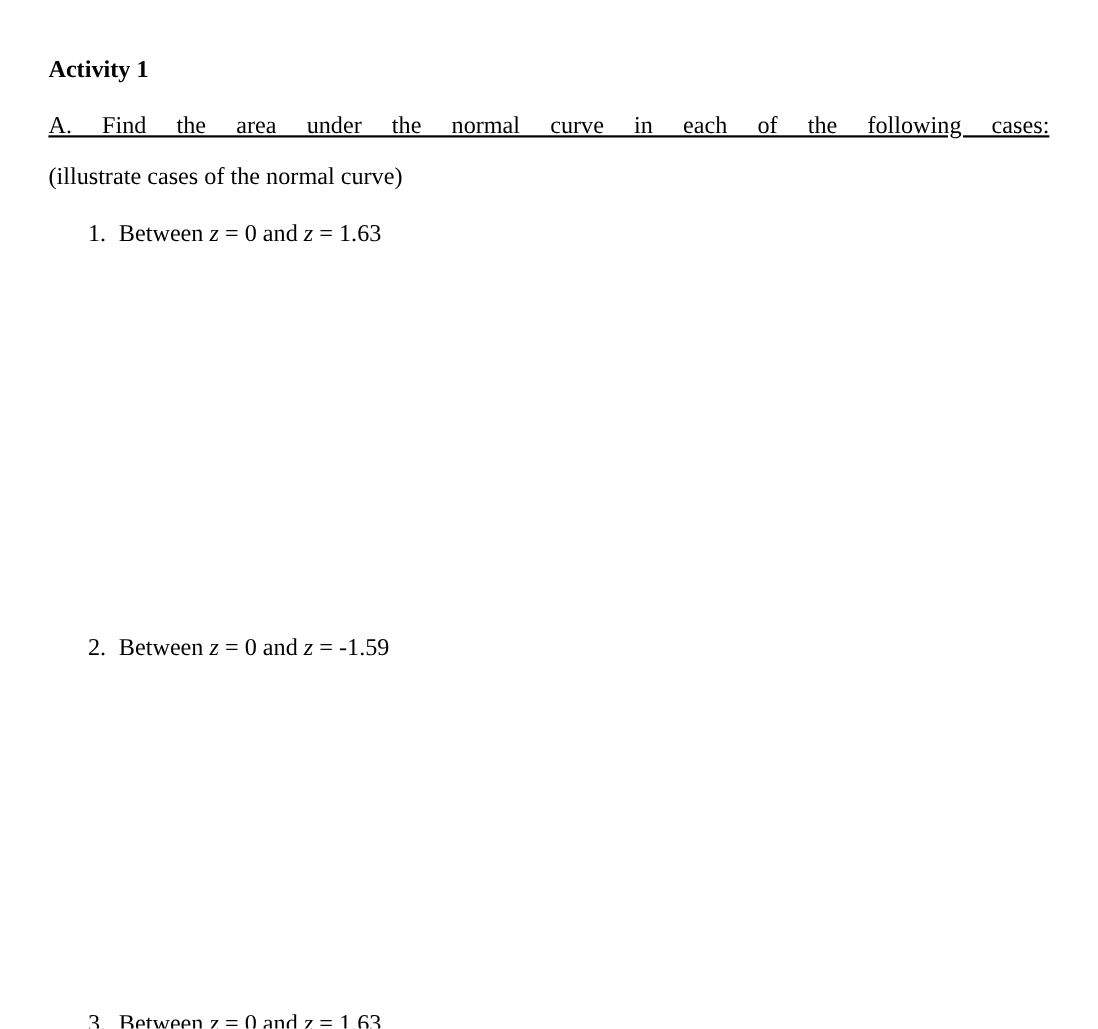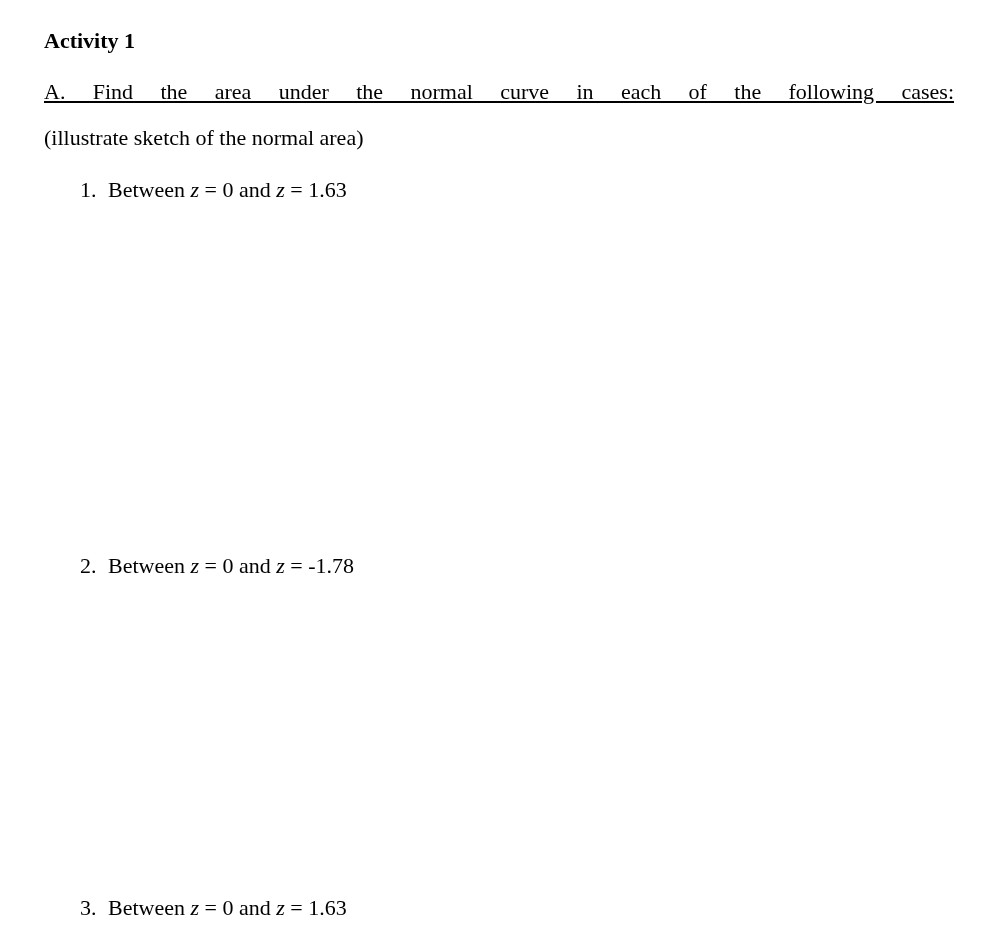--- a/index.html
+++ b/index.html
@@ -12,20 +12,21 @@
       height: 935px;
       background: #ffffff;
       font-family: Georgia, 'Times New Roman', serif;
       color: #000000;
       padding: 28px 44px;
     }
     .title {
       font-size: 22px;
       font-weight: bold;
       margin-bottom: 18px;
+      margin-top: 22px;
     }
     .instruction-line {
       font-size: 22px;
       line-height: 1.8;
       text-align: justify;
       text-align-last: justify;
       margin-bottom: 6px;
       word-spacing: 2px;
       text-decoration: underline;
     }
@@ -58,35 +59,35 @@
       font-style: italic;
     }
   </style>
 </head>
 <body>
 
 <div class="title">Activity 1</div>
 
 <div class="instruction-line">A. Find the area under the normal curve in each of the following cases:</div>
 
-<div class="sub-instruction">(illustrate sketch of the normal area)</div>
+<div class="sub-instruction">(illustrate cases of the normal curve)</div>
 
 <div class="list">
 
   <div class="list-item item-1">
     <span class="item-number">1.</span>
     <span class="item-text">
       <span>Between </span><span class="italic-var">z</span><span> = 0 and </span><span class="italic-var">z</span><span> = 1.63</span>
     </span>
   </div>
 
   <div class="list-item item-2">
     <span class="item-number">2.</span>
     <span class="item-text">
-      <span>Between </span><span class="italic-var">z</span><span> = 0 and </span><span class="italic-var">z</span><span> = -1.78</span>
+      <span>Between </span><span class="italic-var">z</span><span> = 0 and </span><span class="italic-var">z</span><span> = -1.59</span>
     </span>
   </div>
 
   <div class="list-item item-3">
     <span class="item-number">3.</span>
     <span class="item-text">
       <span>Between </span><span class="italic-var">z</span><span> = 0 and </span><span class="italic-var">z</span><span> = 1.63</span>
     </span>
   </div>
 

